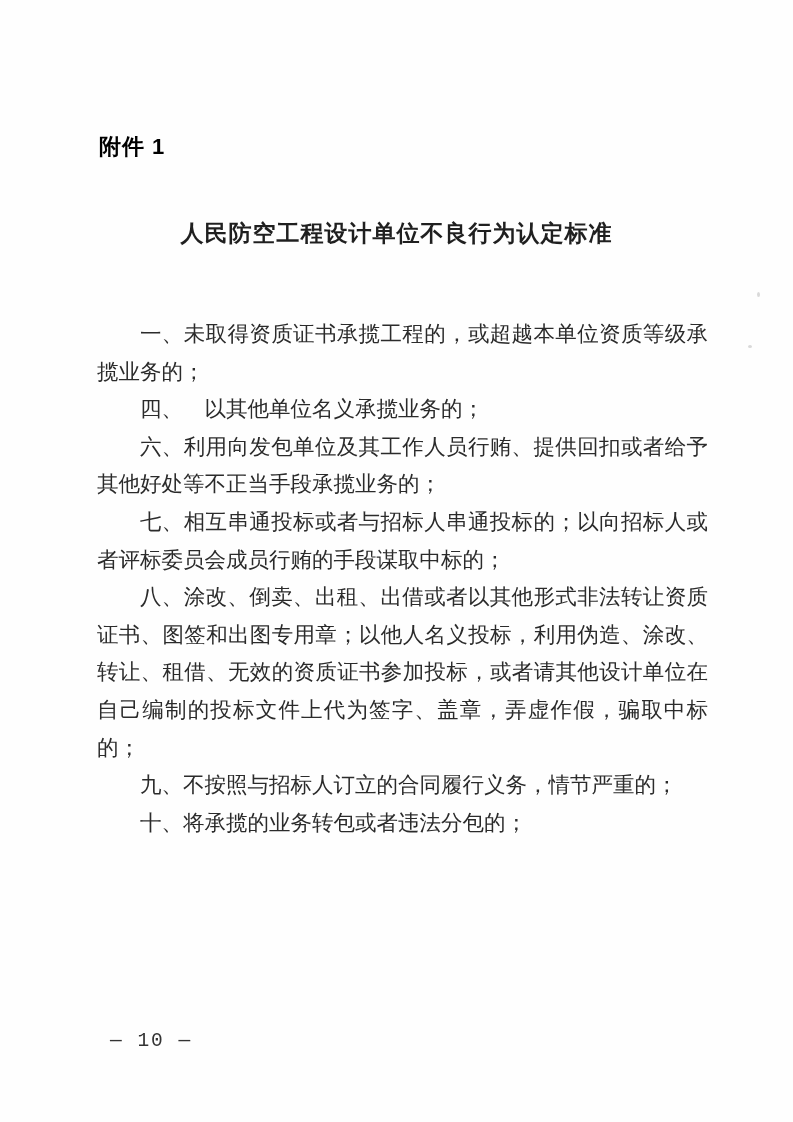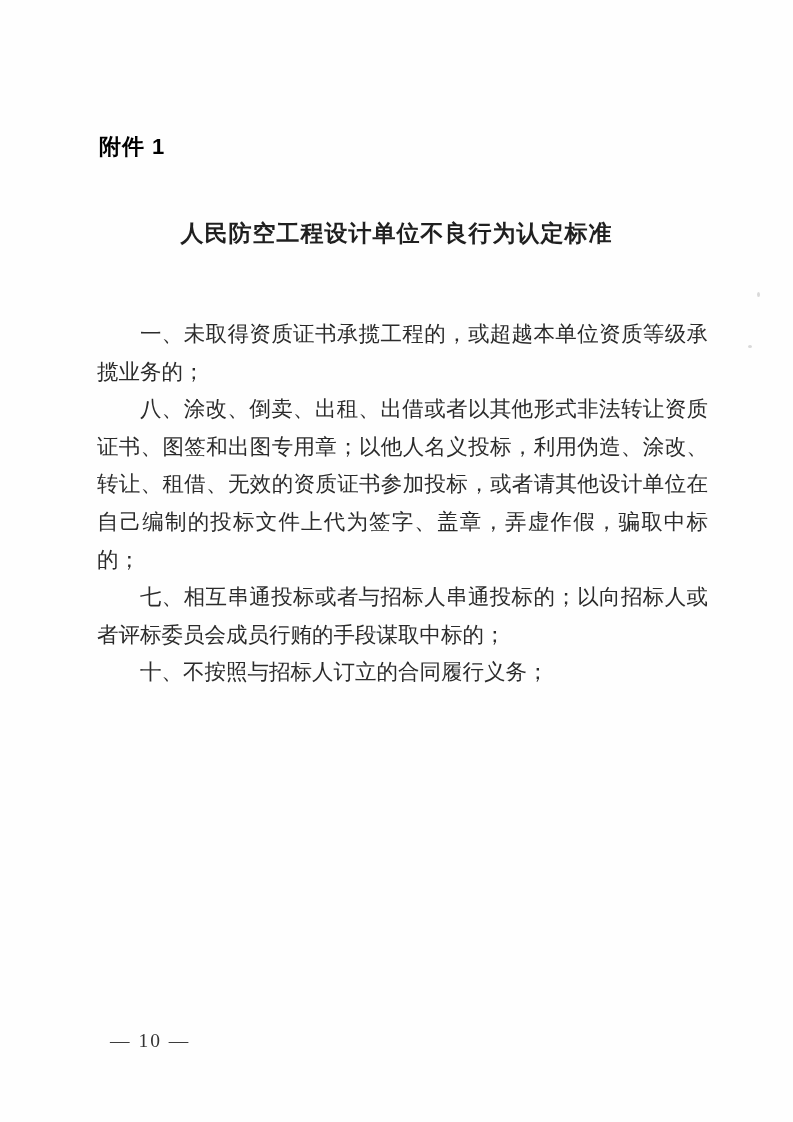--- a/index.html
+++ b/index.html
@@ -56,43 +56,47 @@
     text-indent: 2em;
     text-align: justify;
   }
   .page-number {
     position: absolute;
     left: 110px;
     top: 1030px;
     font-size: 19.5px;
     color: #333333;
     letter-spacing: 2px;
+    font-family: Liberation Mono, monospace;
   }
   .scan-speck {
     position: absolute;
     background: #d9d9d9;
     border-radius: 50%;
   }
   .speck-1 { left: 757px; top: 292px; width: 3px; height: 5px; }
   .speck-2 { left: 748px; top: 345px; width: 4px; height: 3px; }
 </style>
 </head>
 <body>
 
 <div class="page">
 
   <div class="attachment-label">附件 1</div>
 
   <h1 class="doc-title">人民防空工程设计单位不良行为认定标准</h1>
 
   <div class="doc-body">
       <p>一、未取得资质证书承揽工程的，或超越本单位资质等级承揽业务的；</p>
+      <p>四、　以其他单位名义承揽业务的；</p>
+      <p>六、利用向发包单位及其工作人员行贿、提供回扣或者给予其他好处等不正当手段承揽业务的；</p>
+      <p>七、相互串通投标或者与招标人串通投标的；以向招标人或者评标委员会成员行贿的手段谋取中标的；</p>
       <p>八、涂改、倒卖、出租、出借或者以其他形式非法转让资质证书、图签和出图专用章；以他人名义投标，利用伪造、涂改、转让、租借、无效的资质证书参加投标，或者请其他设计单位在自己编制的投标文件上代为签字、盖章，弄虚作假，骗取中标的；</p>
-      <p>七、相互串通投标或者与招标人串通投标的；以向招标人或者评标委员会成员行贿的手段谋取中标的；</p>
-      <p>十、不按照与招标人订立的合同履行义务；</p>
+      <p>九、不按照与招标人订立的合同履行义务，情节严重的；</p>
+      <p>十、将承揽的业务转包或者违法分包的；</p>
     </div>
 
   <div class="page-number">— 10 —</div>
 
   <div class="scan-speck speck-1"></div>
   <div class="scan-speck speck-2"></div>
 
 </div>
 
 </body></html>

